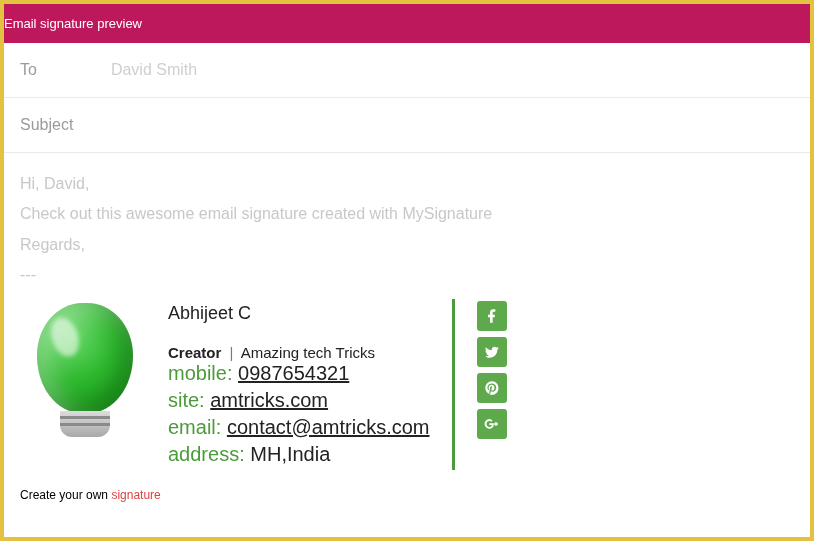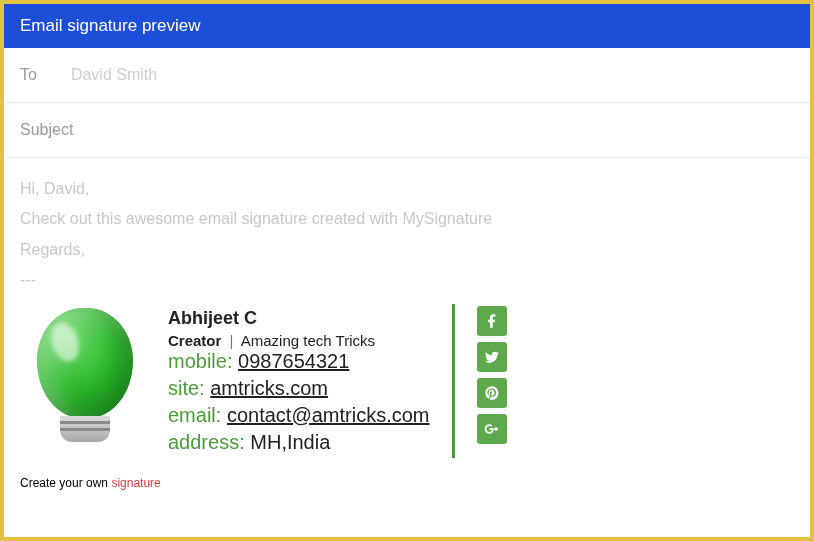--- a/index.html
+++ b/index.html
@@ -5,40 +5,41 @@
   * { box-sizing: border-box; margin: 0; padding: 0; }
   body {
     font-family: Arial, Helvetica, sans-serif;
     background: #fff;
     width: 814px;
     height: 541px;
     border: 4px solid #e2c240;
     overflow: hidden;
   }
   .header {
-    background: #1d4ed8;
+    background: #be185d;
     color: #fff;
-    padding: 12px 16px;
-    font-size: 17px;
+    padding: 12px 0;
+    font-size: 13px;
     font-weight: 400;
   }
   .field-row {
     display: flex;
     align-items: center;
     padding: 18px 16px;
     border-bottom: 1px solid #eaeaea;
     font-size: 16px;
     gap: 24px;
   }
   .field-label {
     color: #9b9b9b;
     margin-right: 10px;
   }
   .field-value {
     color: #cfcfcf;
+    margin-left: 40px;
   }
   .body-area {
     padding: 16px 16px 8px 16px;
     color: #c8c8c8;
     font-size: 16px;
     line-height: 1.9;
   }
   .signature {
     display: flex;
     align-items: flex-start;
@@ -102,22 +103,22 @@
   }
   .sig-details {
     font-size: 15px;
     color: #333;
     padding-top: 4px;
     min-width: 230px;
   }
   .sig-name {
     color: #222;
     font-size: 18px;
-    font-weight: 700;
-    margin-bottom: 3px;
+    font-weight: 400;
+    margin-bottom: 20px;
   }
   .sig-role-row {
     margin-bottom: 1px;
     font-size: 15px;
   }
   .sig-role { font-weight: 700; color: #222; }
   .sig-sep { color: #7a7a7a; margin: 0 4px; }
   .sig-company { color: #222; }
   .sig-line {
     margin-bottom: 4px;

